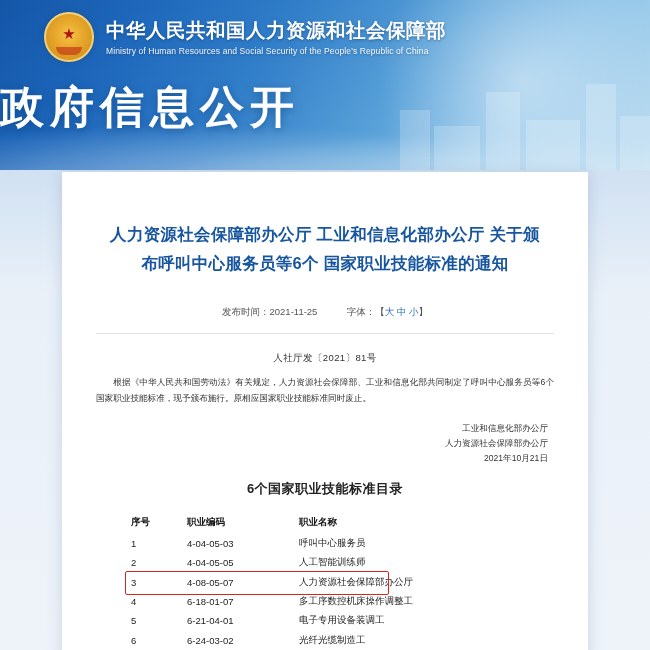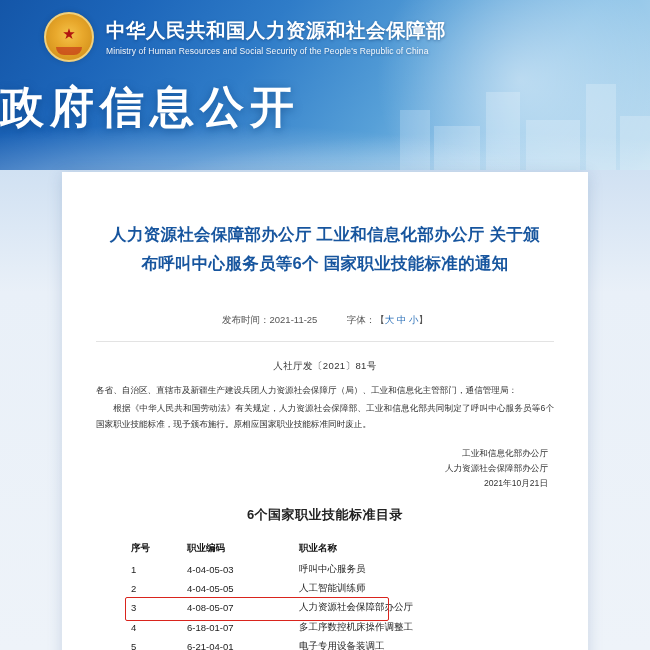--- a/index.html
+++ b/index.html
@@ -131,21 +131,21 @@
     text-align: center;
     color: #17559e;
     font-size: 16.5px;
     font-weight: bold;
     line-height: 1.75;
     letter-spacing: 0.3px;
     margin: 18px 6px 0 6px;
   }
 
   .doc-meta {
-    margin-top: 36px;
+    margin-top: 28px;
     text-align: center;
     font-size: 9.5px;
     color: #555555;
   }
   .doc-meta .sep { display: inline-block; width: 24px; }
   .doc-meta .fs-label { color: #555; }
   .doc-meta .fs-opt {
     color: #2a6fb8;
     cursor: pointer;
   }
@@ -272,21 +272,20 @@
       <span class="fs-label">字体：</span><span class="fs-label">【</span><span class="fs-opt">大</span>
       <span class="fs-opt">中</span>
       <span class="fs-opt">小</span><span class="fs-label">】</span>
     </div>
 
     <hr class="doc-divider">
 
     <div class="doc-code">人社厅发〔2021〕81号</div>
 
     <div class="doc-body">
-      <p>各省、自治区、直辖市及新疆生产建设兵团人力资源社会保障厅（局）、工业和信息化主管部门，通信管理局：</p>
       <p class="indent">根据《中华人民共和国劳动法》有关规定，人力资源社会保障部、工业和信息化部共同制定了呼叫中心服务员等6个国家职业技能标准，现予颁布施行。原相应国家职业技能标准同时废止。</p>
     </div>
 
     <div class="doc-signature">
       <div>工业和信息化部办公厅</div>
       <div>人力资源社会保障部办公厅</div>
       <div>2021年10月21日</div>
     </div>
 
     <div class="catalog-title">6个国家职业技能标准目录</div>

